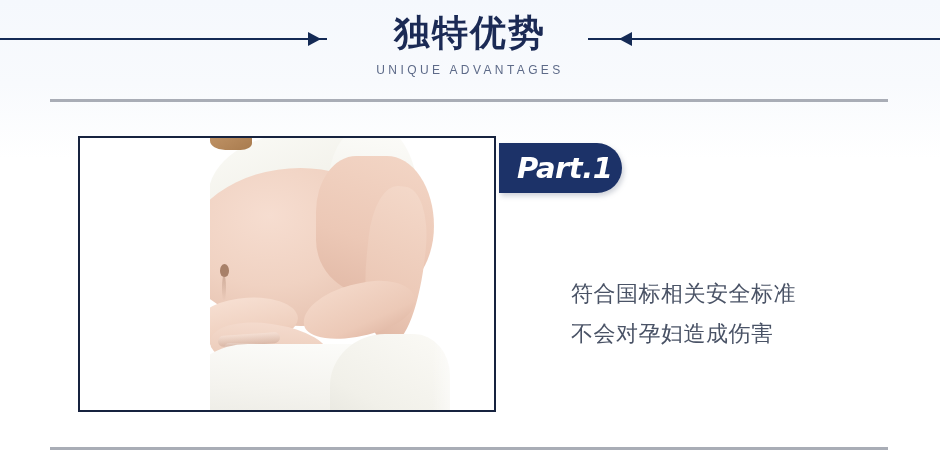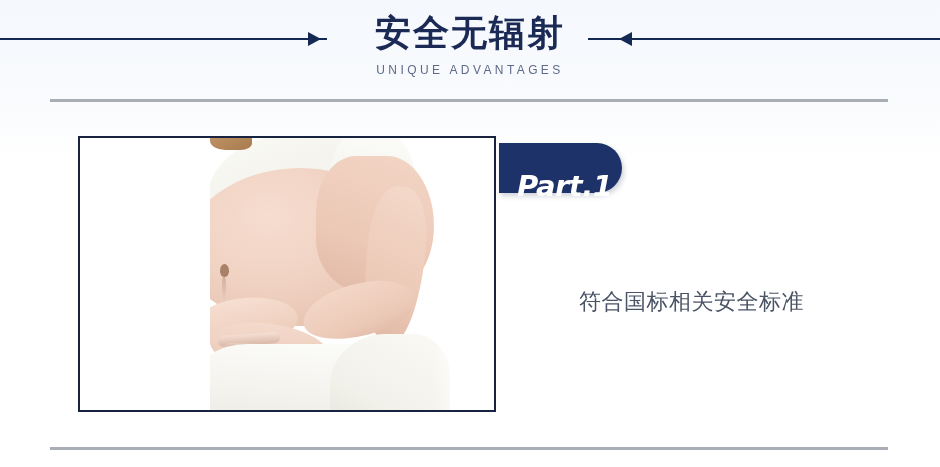--- a/index.html
+++ b/index.html
@@ -302,21 +302,21 @@
     top: 33px;
     width: 123px;
     height: 50px;
     background: #1c3268;
     border-radius: 0 25px 25px 0;
     box-shadow: 2px 3px 5px rgba(120,130,150,.35);
   }
   .part-badge-text {
     position: absolute;
     left: 18px;
-    top: 25px;
+    top: 7px;
     font-size: 29px;
     line-height: 36px;
     font-weight: bold;
     font-style: italic;
     letter-spacing: -0.5px;
     color: #ffffff;
     font-family: "DejaVu Sans", "Liberation Sans", sans-serif;
   }
 
   .headline {
@@ -328,21 +328,21 @@
     line-height: 40px;
     font-weight: bold;
     letter-spacing: 1px;
     color: #2b3346;
     font-family: "Liberation Sans", "DejaVu Sans", sans-serif;
   }
 
   .body-line {
     position: absolute;
     left: 72px;
-    margin: 8px;
+    margin: 0;
     font-size: 22px;
     line-height: 30px;
     letter-spacing: 0.5px;
     color: #4a5366;
     font-family: "Liberation Sans", "DejaVu Sans", sans-serif;
   }
   .body-line-0 { top: 169px; }
   .body-line-1 { top: 209px; }
 </style>
 </head>
@@ -350,21 +350,21 @@
 
 <div class="page">
 
   <div class="header">
     <div class="rule-left"></div>
     <div class="arrow-right"></div>
     <div class="rule-right"></div>
     <div class="arrow-left"></div>
 
     <div class="title-block">
-      <h1 class="title-cn">安全无辐射</h1>
+      <h1 class="title-cn">独特优势</h1>
       <p class="title-en">UNIQUE ADVANTAGES</p>
     </div>
   </div>
 
   <div class="divider divider-top"></div>
 
   <div class="content">
 
     <div class="photo-frame">
       <div class="photo-inner">
@@ -390,19 +390,20 @@
       </div>
     </div>
 
     <div class="right-col">
       <div class="part-badge">
         <span class="part-badge-text">Part.1</span>
       </div>
 
 
       <p class="body-line body-line-0">符合国标相关安全标准</p>
+      <p class="body-line body-line-1">不会对孕妇造成伤害</p>
     </div>
 
   </div>
 
   <div class="divider divider-bottom"></div>
 
 </div>
 
 </body></html>

